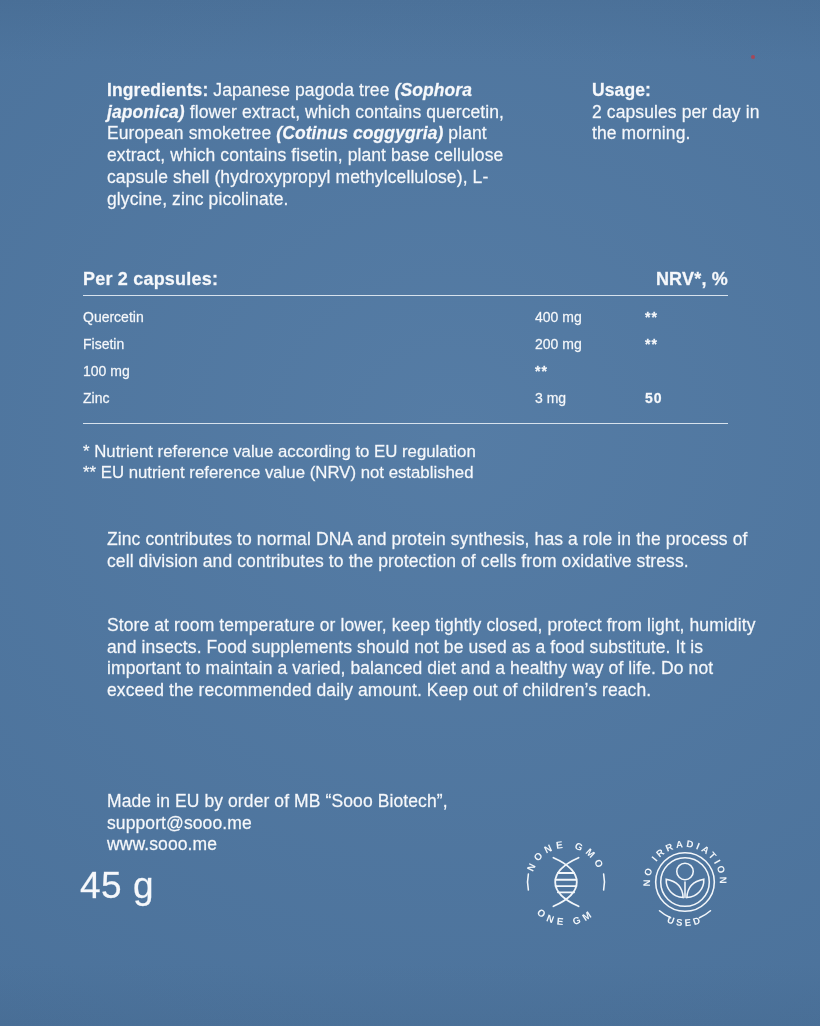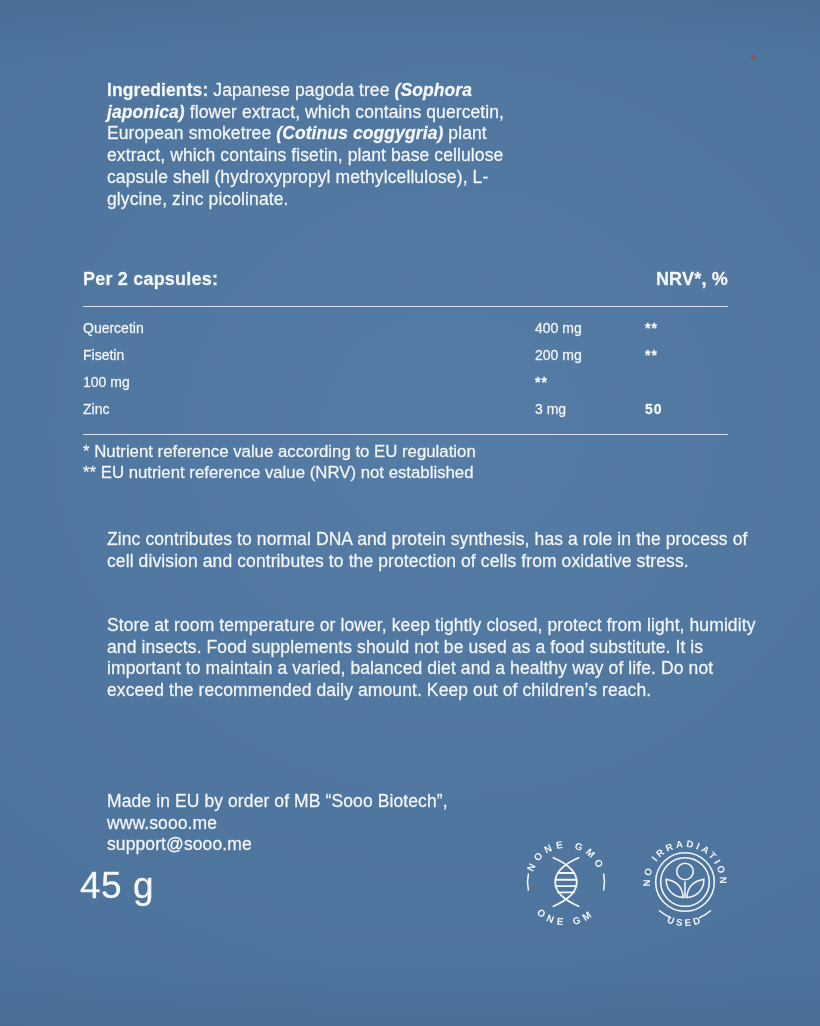--- a/index.html
+++ b/index.html
@@ -20,21 +20,21 @@
   .bi{font-weight:700;font-style:italic;}
   .body-txt{font-size:17.5px;line-height:21.7px;letter-spacing:0.1px;margin-left:24px;}
 
   .ingredients{left:83px;top:80px;width:418px;}
   .usage{left:568px;top:80px;width:172px;}
 
   .facts{left:83px;top:269px;width:645px;}
   .facts-head{
     display:flex;justify-content:space-between;align-items:baseline;
     font-size:18px;font-weight:700;letter-spacing:0.2px;
-    padding-bottom:16px;
+    padding-bottom:5px;
     border-bottom:1.5px solid rgba(238,244,250,0.85);
   }
   .facts-rows{padding:8px 0 11px;border-bottom:1.5px solid rgba(238,244,250,0.85);}
   .frow{display:grid;grid-template-columns:452px 110px 1fr;font-size:14px;line-height:27px;}
   .frow .nrv{font-weight:700;letter-spacing:1px;}
   .footnotes{left:83px;top:442px;width:620px;font-size:16.8px;line-height:20.8px;}
 
   .zinc-claim{left:83px;top:529px;width:648px;}
   .storage{left:83px;top:615px;width:652px;}
   .manufacturer{left:83px;top:791px;width:480px;}
@@ -53,20 +53,24 @@
     background:#b43f4b;opacity:0.85;
   }
 </style>
 </head>
 <body>
 
 <div class="sheet">
 
   <p class="abs ingredients body-txt"><span class="b">Ingredients:</span><span> Japanese pagoda tree </span><span class="bi">(Sophora japonica)</span><span> flower extract, which contains quercetin, European smoketree </span><span class="bi">(Cotinus coggygria)</span><span> plant extract, which contains fisetin, plant base cellulose capsule shell (hydroxypropyl methylcellulose), L-glycine, zinc picolinate.</span></p>
 
+  <div class="abs usage body-txt">
+    <p class="b">Usage:</p>
+    <p>2 capsules per day in the morning.</p>
+  </div>
 
   <div class="abs facts">
     <div class="facts-head">
       <span>Per 2 capsules:</span>
       <span>NRV*, %</span>
     </div>
     <div class="facts-rows">
       <div class="frow">
         <span>Quercetin</span>
         <span>400 mg</span>
@@ -93,22 +97,22 @@
     <p>* Nutrient reference value according to EU regulation</p>
     <p>** EU nutrient reference value (NRV) not established</p>
   </div>
 
   <p class="abs zinc-claim body-txt">Zinc contributes to normal DNA and protein synthesis, has a role in the process of cell division and contributes to the protection of cells from oxidative stress.</p>
 
   <p class="abs storage body-txt">Store at room temperature or lower, keep tightly closed, protect from light, humidity and insects. Food supplements should not be used as a food substitute. It is important to maintain a varied, balanced diet and a healthy way of life. Do not exceed the recommended daily amount. Keep out of children’s reach.</p>
 
   <div class="abs manufacturer body-txt">
     <p>Made in EU by order of MB “Sooo Biotech”,</p>
+    <p>support@sooo.me</p>
     <p>www.sooo.me</p>
-    <p>support@sooo.me</p>
   </div>
 
   <p class="abs net-weight">45 g</p>
 
   <div class="badge" style="left:512px;top:828px;">
     <svg width="108" height="108" viewBox="0 0 120 120">
       <defs>
         <path id="b1top" d="M 27.1,79 A 38,38 0 1 1 92.9,79" fill="none"></path>
         <path id="b1bot" d="M 23.2,90.9 A 48,48 0 0 0 96.8,90.9" fill="none"></path>
       </defs>

